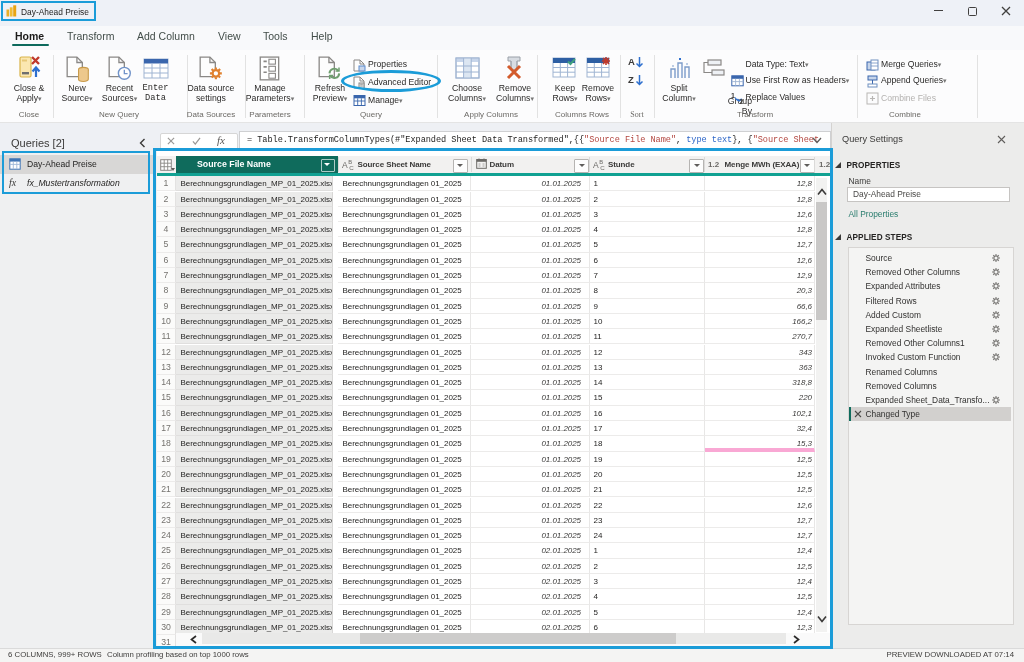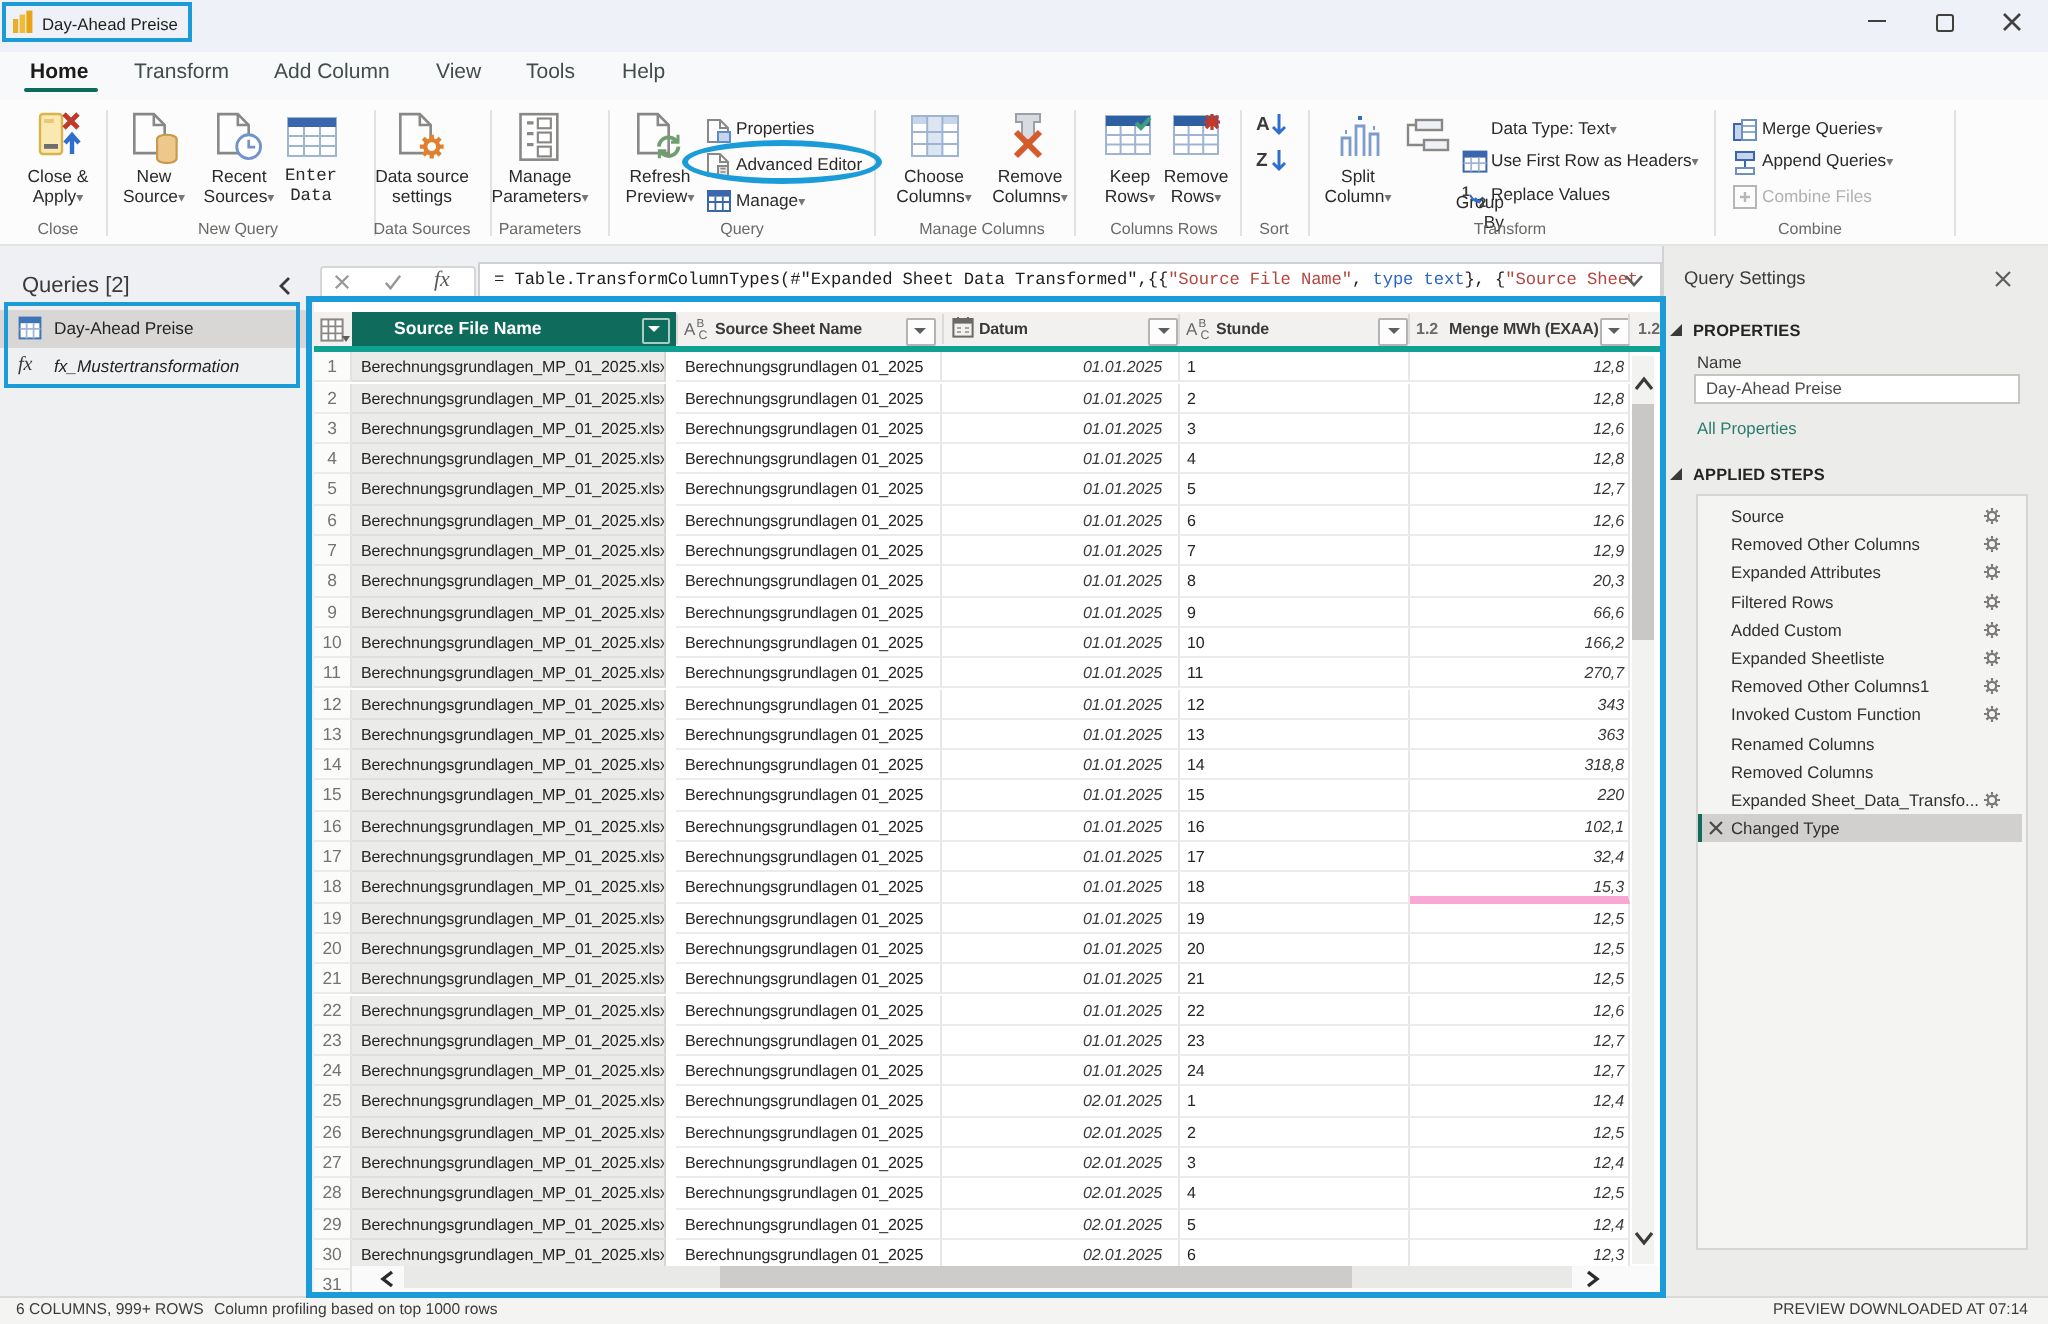--- a/index.html
+++ b/index.html
@@ -131,21 +131,21 @@
     <path d="M1 9 h23 M1 15 h23 M8.6 1 v20 M16.2 1 v20" stroke="#9fb4d2"></path>
     <rect x="1" y="1" width="23" height="20" fill="none" stroke="#9fb4d2"></rect>
   </svg>
 <div class="a lbl" style="left:427px;top:83px;width:80px;">Choose<br>Columns<span class="ch">▾</span></div>
 <svg class="a" style="left:502px;top:56px" width="24" height="24" viewBox="0 0 24 24">
     <path d="M6 1 h12 v4 h-3 v9 h-6 v-9 h-3 z" fill="#d8dce2" stroke="#9aa0a8"></path>
     <path d="M9 5 v9 M15 5 v9" stroke="#9aa0a8" stroke-width="0.8"></path>
     <path d="M6 10 l12 12 M18 10 l-12 12" stroke="#d35b2c" stroke-width="3"></path>
   </svg>
 <div class="a lbl" style="left:475px;top:83px;width:80px;">Remove<br>Columns<span class="ch">▾</span></div>
-<div class="a glb" style="left:441px;top:110px;width:100px;">Manage Columns</div>
+<div class="a glb" style="left:441px;top:110px;width:100px;">Apply Columns</div>
 <svg class="a" style="left:552px;top:57px" width="24" height="22" viewBox="0 0 24 22">
     <rect x="1" y="1" width="22" height="19" fill="#fff" stroke="#9fb4d2"></rect>
     <rect x="1" y="1" width="22" height="5" fill="#2e5fa3"></rect>
     <path d="M1 10.5 h22 M1 15.2 h22 M8.3 6 v14 M15.6 6 v14" stroke="#9fb4d2"></path>
     <path d="M16 4.5 l2.5 2.5 4.5-5" fill="none" stroke="#3f9f7f" stroke-width="2"></path>
   </svg>
 <div class="a lbl" style="left:525px;top:83px;width:80px;">Keep<br>Rows<span class="ch">▾</span></div>
 <svg class="a" style="left:586px;top:57px" width="24" height="22" viewBox="0 0 24 22">
     <rect x="1" y="1" width="22" height="19" fill="#fff" stroke="#9fb4d2"></rect>
     <rect x="1" y="1" width="22" height="5" fill="#2e5fa3"></rect>
@@ -153,21 +153,21 @@
     <path d="M17 1 l6 6 M23 1 l-6 6 M20 0 v8 M16 4 h8" stroke="#c0392b" stroke-width="1.6"></path>
   </svg>
 <div class="a lbl" style="left:558px;top:83px;width:80px;">Remove<br>Rows<span class="ch">▾</span></div>
 <div class="a glb" style="left:532px;top:110px;width:100px;">Columns Rows</div>
 <svg class="a" style="left:628px;top:56px" width="16" height="34" viewBox="0 0 16 34">
     <text x="0" y="9" font-size="9.5" font-weight="bold" fill="#3b3a39" font-family="Liberation Sans">A</text>
     <path d="M11.5 1 v9 M8.5 7.5 l3 3 3-3" fill="none" stroke="#2e6fce" stroke-width="1.5"></path>
     <text x="0" y="27" font-size="9.5" font-weight="bold" fill="#3b3a39" font-family="Liberation Sans">Z</text>
     <path d="M11.5 19 v9 M8.5 25.5 l3 3 3-3" fill="none" stroke="#2e6fce" stroke-width="1.5"></path>
   </svg>
-<div class="a glb" style="left:587px;top:110px;width:100px;">Sort</div>
+<div class="a glb" style="left:587px;top:110px;width:100px;font-family:Liberation Serif, serif;">Sort</div>
 <svg class="a" style="left:667px;top:57px" width="26" height="22" viewBox="0 0 26 22">
     <g fill="none" stroke="#7d9cc9" stroke-width="1.4">
       <path d="M4 21 v-9 h4 v9"></path>
       <path d="M11 21 v-15 h4 v15"></path>
       <path d="M18 21 v-11 h4 v11"></path>
     </g>
     <rect x="12" y="1" width="2" height="2" fill="#2e6fce"></rect>
     <path d="M6 8 v2 M20 6 v2" stroke="#7d9cc9"></path>
   </svg>
 <div class="a lbl" style="left:639px;top:83px;width:80px;">Split<br>Column<span class="ch">▾</span></div>

